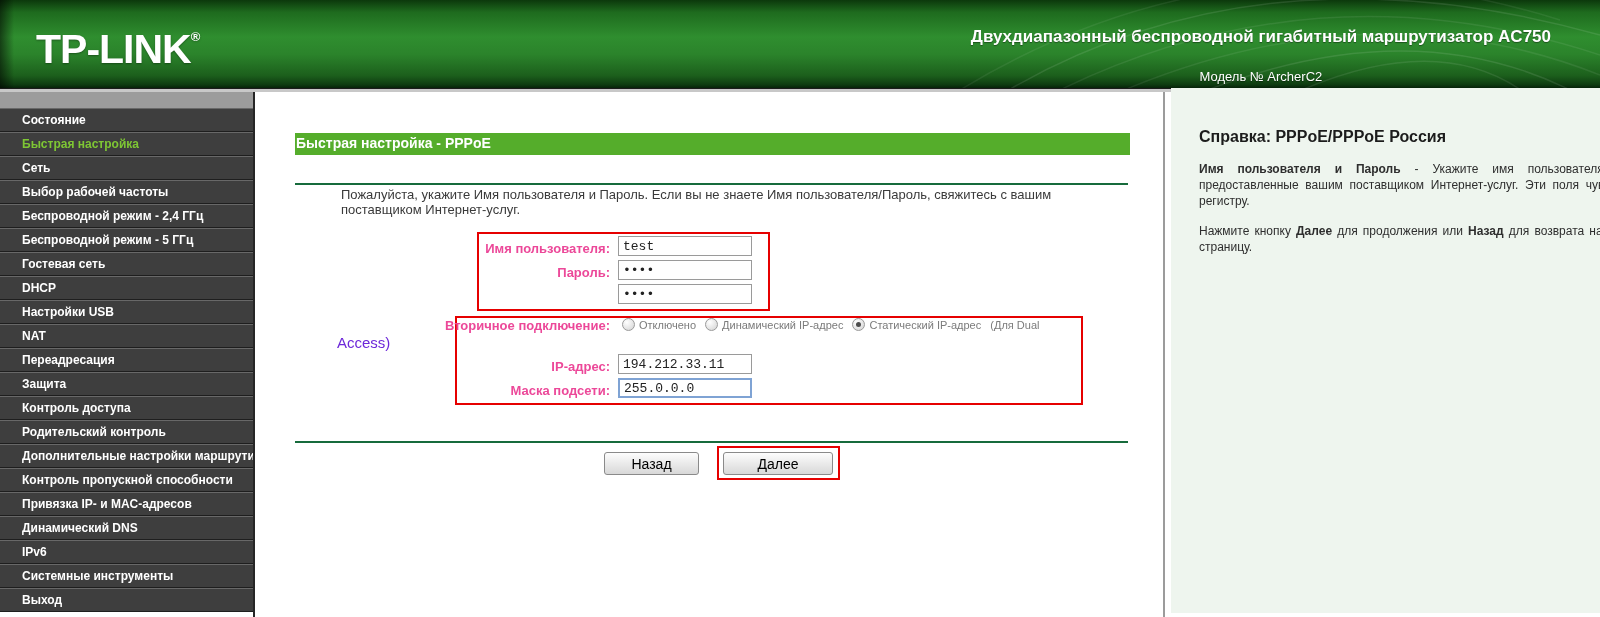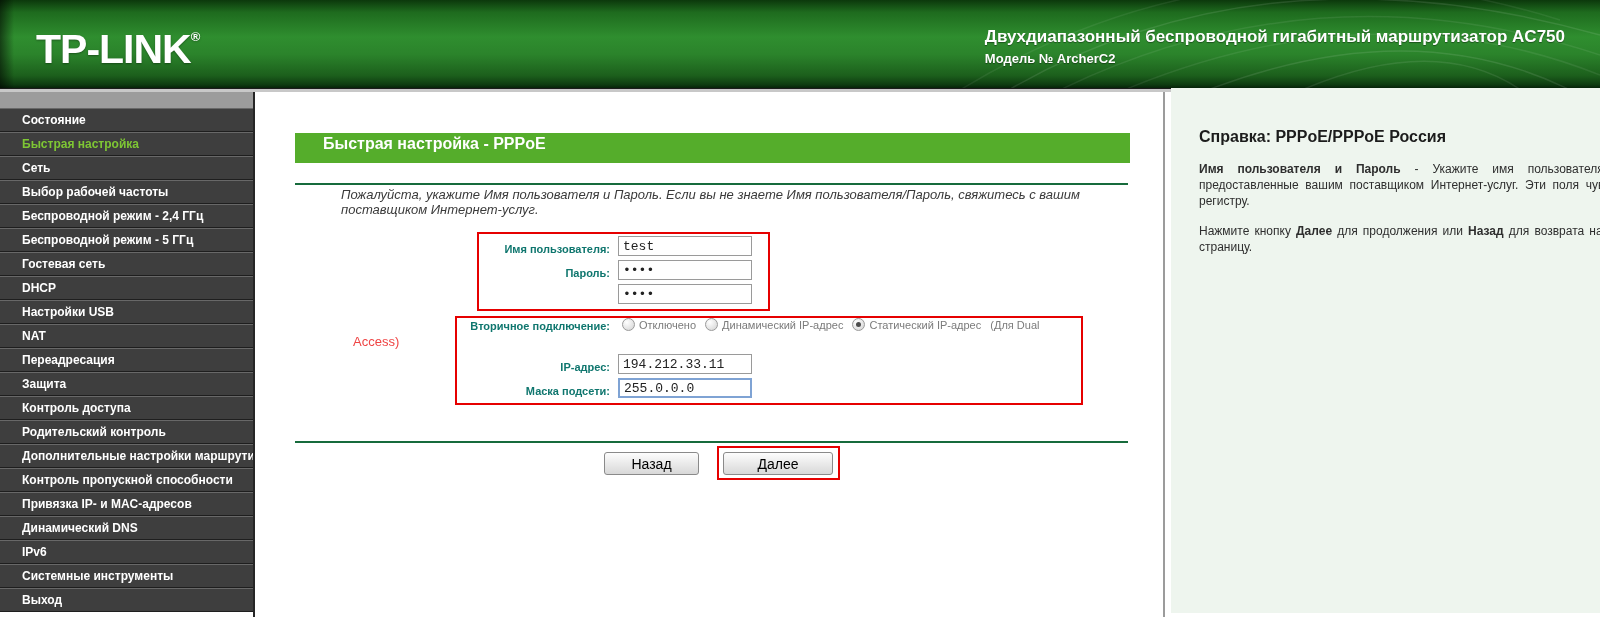--- a/index.html
+++ b/index.html
@@ -18,52 +18,52 @@
   .header-left-edge {
     position:absolute; left:0; top:0; width:14px; height:100%;
     background:linear-gradient(90deg,rgba(0,0,0,.55),rgba(0,0,0,0));
   }
   .header-swirls { position:absolute; right:0; top:0; }
   .logo {
     position:absolute; left:36px; top:26px; color:#fff; font-weight:bold;
     font-size:41px; letter-spacing:-1px; text-shadow:0 1px 2px rgba(0,0,0,.35);
   }
   .logo .reg { font-size:13px; vertical-align:22px; letter-spacing:0; }
-  .header-title { position:absolute; right:35px; top:27px; text-align:left; color:#fff; text-shadow:0 1px 1px rgba(0,0,0,.4); }
+  .header-title { position:absolute; right:49px; top:27px; text-align:center; color:#fff; text-shadow:0 1px 1px rgba(0,0,0,.4); }
   .header-title .ht1 { font-size:17px; font-weight:bold; }
-  .header-title .ht2 { font-size:13px; font-weight:bold; margin-top:4px; }
+  .header-title .ht2 { font-size:13px; font-weight:normal; margin-top:22px; }
   .top-strip { position:absolute; left:0; top:88px; width:1600px; height:4px; background:#c8c8c8; border-top:1px solid #1b1b1b; }
 
   
   .sidebar { position:absolute; left:0; top:92px; width:253px; height:373px; background:#3b3b3b; }
   .sidebar-cap { height:16px; background:#9c9c9c; }
   .menu-item {
     height:24px; line-height:22px; padding-left:22px;
     border-top:1px solid #686868; border-bottom:1px solid #1e1e1e;
     background:#3e3e3e; color:#fff; font-size:12px; font-weight:bold;
     white-space:nowrap; overflow:hidden; cursor:pointer;
   }
   .menu-item.active { color:#7ec634; }
   .sidebar-divider { position:absolute; left:253px; top:92px; width:5px; height:525px; background:#fff; border-left:2px solid #262626; }
 
   
   .content { position:absolute; left:258px; top:92px; width:905px; height:525px; background:#fff; }
   .section-bar {
-    position:absolute; left:37px; top:41px; width:835px; height:30px;
-    background:#55ad2b; color:#fff; font-size:16px; font-weight:bold;
-    line-height:21px; padding-left:28px;
+    position:absolute; left:37px; top:41px; width:835px; height:22px;
+    background:#55ad2b; color:#fff; font-size:14px; font-weight:bold;
+    line-height:21px; padding-left:1px;
   }
   .hr { position:absolute; height:2px; background:#176b3c; }
   .hr1 { left:37px; top:91px; width:833px; }
   .hr2 { left:37px; top:349px; width:833px; }
-  .intro { position:absolute; left:83px; top:96px; width:780px; font-size:13px; color:#3a3a3a; line-height:14.5px;font-style:italic; }
+  .intro { position:absolute; left:83px; top:96px; width:780px; font-size:13px; color:#3a3a3a; line-height:14.5px; }
 
   .flabel {
-    position:absolute; width:352px; text-align:right; font-size:11px;
-    font-weight:bold; color:#0f766e; height:20px; line-height:20px;
+    position:absolute; width:352px; text-align:right; font-size:13px;
+    font-weight:bold; color:#ec4899; height:20px; line-height:20px;
   }
   .tpl-input {
     position:absolute; left:360px; width:134px; height:20px;
     border:1px solid #9a9a9a; background:#fff; color:#222;
     font-family:"Liberation Mono", monospace; font-size:13px; padding:0 4px;
   }
   .tpl-input.focused { border:2px solid #7fa3d4; }
 
   .radio-row { position:absolute; left:364px; top:226px; width:475px; white-space:nowrap; font-size:11px; color:#7b7b7b; }
   .radio-opt { margin-right:6px; cursor:pointer; }
@@ -71,21 +71,21 @@
     display:inline-block; width:13px; height:13px; border-radius:50%;
     background:radial-gradient(circle at 35% 30%, #ffffff, #d2d2d2);
     border:1px solid #9a9a9a; vertical-align:-2px; margin-right:4px;
   }
   .radio.checked { position:relative; }
   .radio.checked::after {
     content:''; position:absolute; left:3px; top:3px; width:5px; height:5px;
     border-radius:50%; background:#4c4c4c;
   }
   .radio-suffix { color:#7b7b7b; }
-  .access-wrap { position:absolute; left:95px; top:242px; font-size:13px; color:#ef4444; }
+  .access-wrap { position:absolute; left:79px; top:242px; font-size:15px; color:#6d28d9; }
 
   .ann { position:absolute; border:2px solid #e60000; }
   .ann-credentials { left:219px; top:140px; width:293px; height:79px; }
   .ann-secondary  { left:197px; top:224px; width:628px; height:89px; }
   .ann-next       { left:459px; top:354px; width:123px; height:34px; }
 
   .btn {
     position:absolute; top:360px; height:23px; font-size:14px; color:#000;
     background:linear-gradient(180deg,#fdfdfd,#ececec 45%,#d8d8d8);
     border:1px solid #8a8a8a; border-radius:3px; text-align:center;

